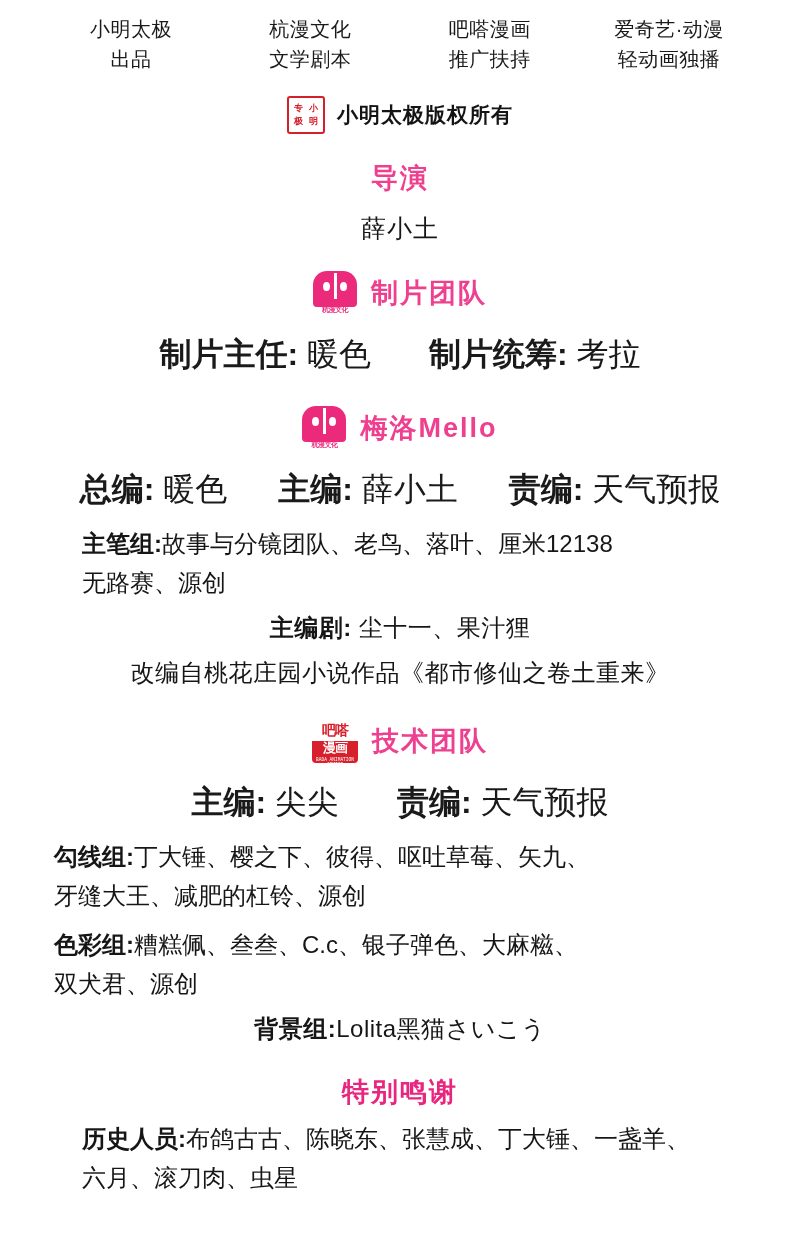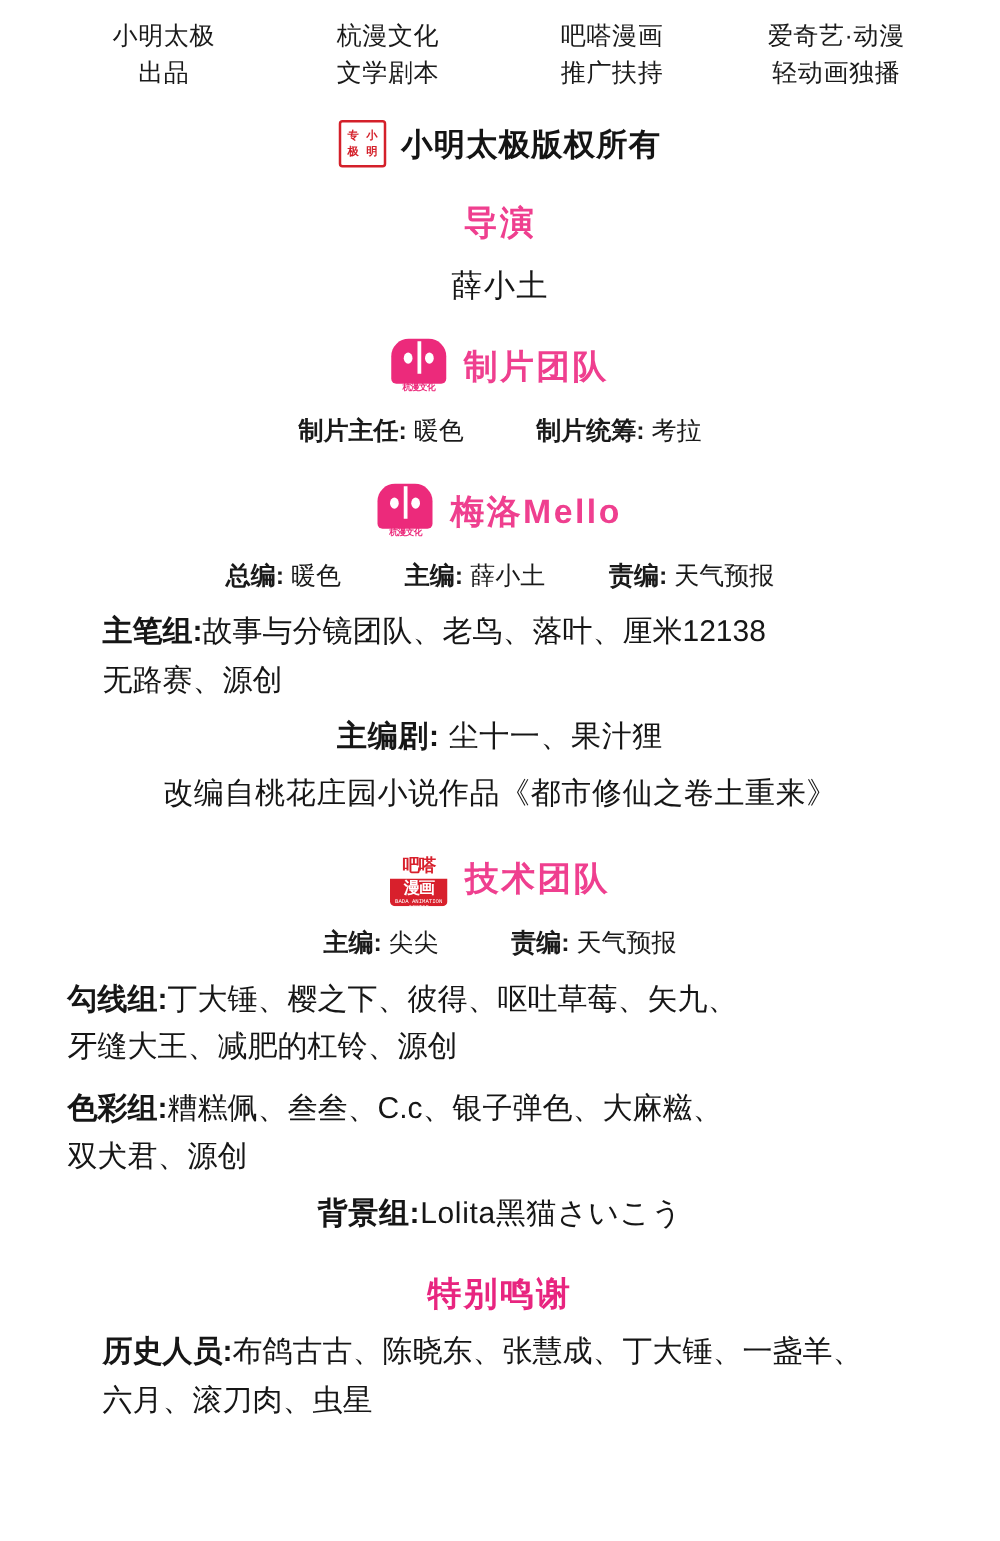--- a/index.html
+++ b/index.html
@@ -63,21 +63,21 @@
   .seal span {
     width: 50%;
     text-align: center;
     font-size: 9px;
     line-height: 13px;
     color: #d4202a;
     font-weight: bold;
     font-family: "Liberation Serif", "DejaVu Serif", serif;
   }
   .copyright-text {
-    font-size: 25px;
+    font-size: 21px;
     font-weight: bold;
     color: #141414;
     letter-spacing: 1px;
   }
 
   
   .section-head {
     display: flex;
     justify-content: center;
     align-items: center;
@@ -181,21 +181,21 @@
     margin-top: 14px;
     padding: 0 40px;
     box-sizing: border-box;
   }
   .credit-line.tight { margin-top: 6px; }
   .credit-line .role { font-weight: bold; }
   .credit-row {
     display: flex;
     justify-content: center;
     gap: 58px;
-    font-size: 20px;
+    font-size: 32px;
     line-height: 1.6;
     margin-top: 14px;
   }
   .credit-row.wide { gap: 51px; }
   .credit-row .role { font-weight: bold; }
 
   .block {
     padding: 0 54px;
     box-sizing: border-box;
     margin-top: 10px;

